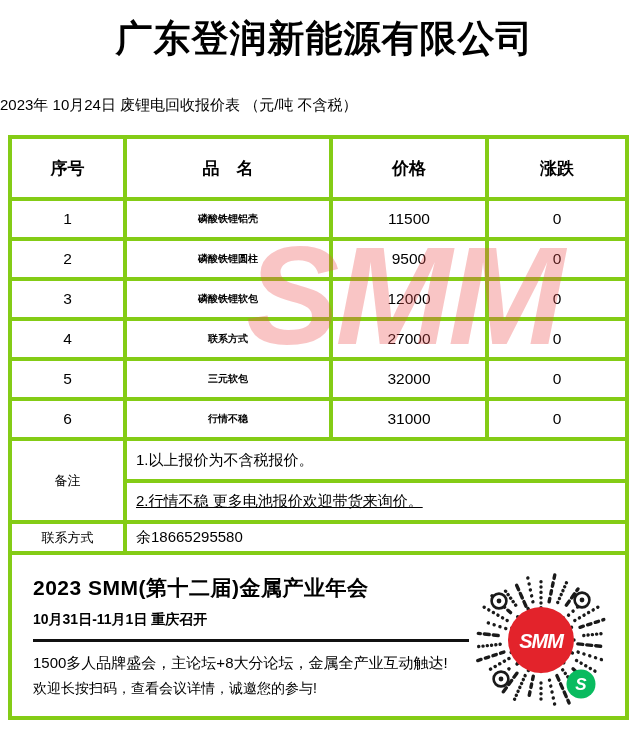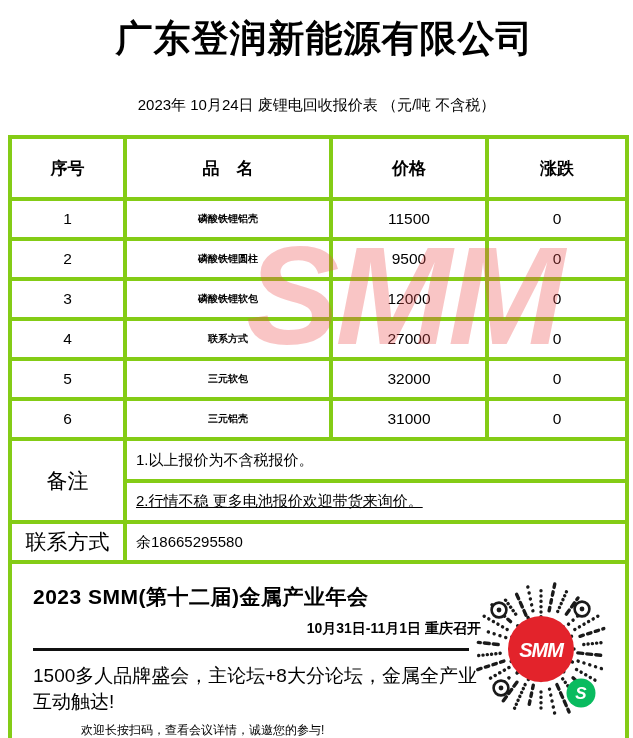--- a/index.html
+++ b/index.html
@@ -5,48 +5,48 @@
   html,body{margin:0;padding:0;}
   body{
     width:633px;height:738px;background:#ffffff;position:relative;overflow:hidden;
     font-family:"Liberation Sans","DejaVu Sans",sans-serif;color:#000;
   }
   .title{
     position:absolute;top:14px;left:8px;width:633px;text-align:center;
     font-size:37px;font-weight:bold;letter-spacing:1px;margin:0;
   }
   .subtitle{
-    position:absolute;top:96px;left:0;width:633px;text-align:center;font-size:15px;
+    position:absolute;top:96px;left:0;width:633px;text-align:left;font-size:15px;
   }
   table.price-table{
     position:absolute;left:8px;top:135px;width:617px;
     border-collapse:collapse;table-layout:fixed;
   }
   .price-table th,.price-table td{
     border:4px solid #84cc16;text-align:center;vertical-align:middle;
     padding:4px;font-size:15px;overflow:hidden;
   }
   tr.r-hdr{height:62px;}
   tr.r-hdr th{font-size:17px;font-weight:bold;}
   tr.r-data{height:40px;}
   td.c-name{font-weight:bold;font-size:10px;}
   td.c-price,td.c-change,td.c-no{font-size:15.5px;}
   tr.r-note1{height:42px;}
   tr.r-note2{height:41px;text-decoration:underline;}
   tr.r-contact{height:24px;}
-  td.c-label{font-size:21px;}
+  td.c-label{font-size:13px;}
   td.c-note,td.c-contact{text-align:left;padding-left:9px;margin-left:16px;}
   tr.r-footer{height:165px;}
   td.c-footer{position:relative;text-align:left;vertical-align:top;}
   .conf{margin:15px 0 0 17px;width:448px;}
   .conf-title{font-size:21px;font-weight:bold;letter-spacing:0.5px;}
-  .conf-date{font-size:14px;font-weight:bold;margin-top:9px;text-align:right;}
+  .conf-date{font-size:14px;font-weight:bold;margin-top:9px;}
   .conf-hr{height:3px;background:#111;margin-top:10px;width:436px;}
-  .conf-line1{font-size:19px;margin-top:12px;}
-  .conf-line2{font-size:12px;margin-top:7px;margin-left:48px;}
+  .conf-line1{font-size:15px;margin-top:12px;}
+  .conf-line2{font-size:14px;margin-top:7px;}
   .qr{position:absolute;left:463px;top:14px;width:147px;height:147px;}
   .qr-smm-text{
     fill:#ffffff;font-weight:bold;font-style:italic;font-size:20px;
     font-family:"Liberation Sans","DejaVu Sans",sans-serif;letter-spacing:-1px;
   }
   .qr-mp-text{
     fill:#ffffff;font-weight:bold;font-style:italic;font-size:17px;
     font-family:"Liberation Sans","DejaVu Sans",sans-serif;
   }
   .watermark{position:absolute;left:0;top:0;width:633px;height:738px;pointer-events:none;z-index:6;}
@@ -106,21 +106,21 @@
       <td class="c-change">0</td>
     </tr>
     <tr class="r-data">
       <td class="c-no">5</td>
       <td class="c-name">三元软包</td>
       <td class="c-price">32000</td>
       <td class="c-change">0</td>
     </tr>
     <tr class="r-data">
       <td class="c-no">6</td>
-      <td class="c-name">三元铝壳</td>
+      <td class="c-name">行情不稳</td>
       <td class="c-price">31000</td>
       <td class="c-change">0</td>
     </tr>
     <tr class="r-note1">
       <td class="c-label" rowspan="2">备注</td>
       <td class="c-note" colspan="3">1.以上报价为不含税报价。</td>
     </tr>
     <tr class="r-note2">
       <td class="c-note" colspan="3">2.行情不稳 更多电池报价欢迎带货来询价。</td>
     </tr>

